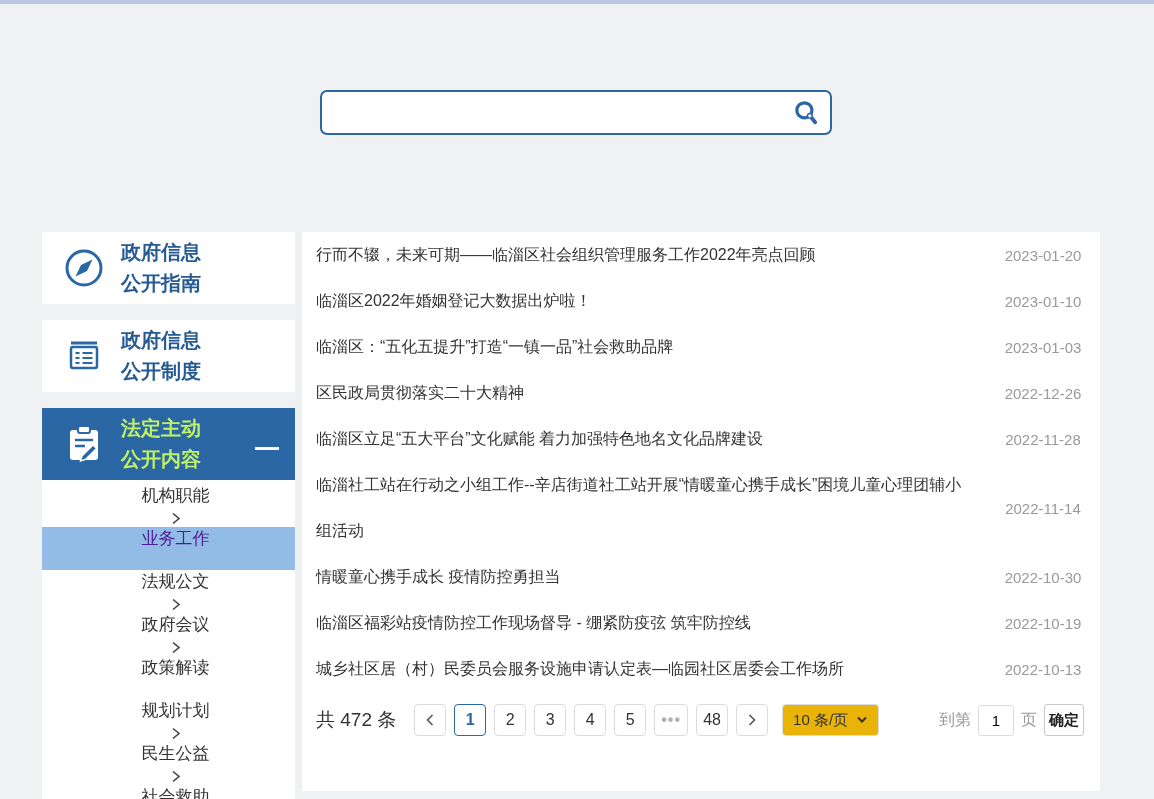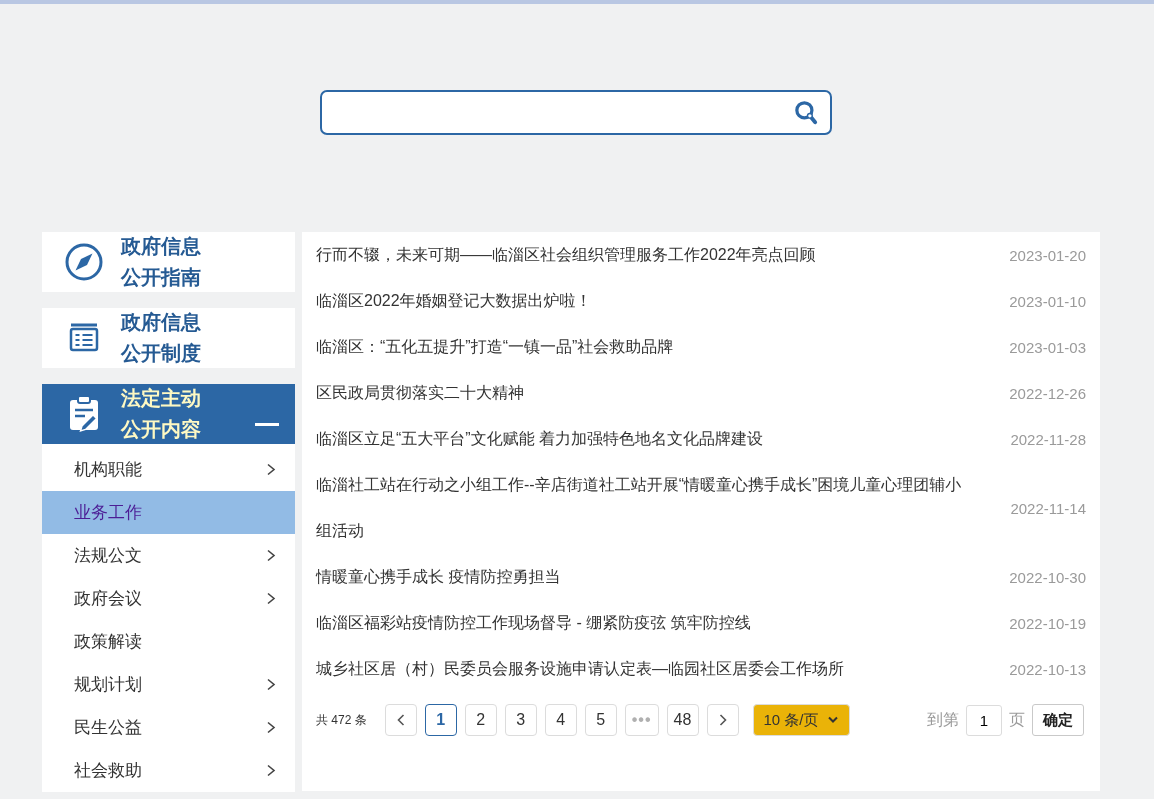--- a/index.html
+++ b/index.html
@@ -23,72 +23,72 @@
   .search-input {
     flex: 1; height: 100%; border: none; outline: none;
     background: transparent; padding: 0 12px; font-size: 16px;
     font-family: "Liberation Sans", sans-serif;
   }
   .search-btn { background: none; border: none; padding: 0 10px 0 0; cursor: pointer; display: flex; align-items: center; }
 
   
   .sidebar { position: absolute; left: 42px; top: 232px; width: 253px; }
   .side-card {
-    background: #fff; height: 60px; margin-bottom: 16px;
+    background: #fff; height: 72px; margin-bottom: 16px;
     display: flex; align-items: center; padding-left: 20px; position: relative;
     cursor: pointer;
   }
   .side-card .icon { flex: 0 0 44px; width: 44px; height: 44px; }
   .card-text { margin-left: 15px; color: #255a93; font-weight: bold; font-size: 20px; line-height: 31px; display: flex; flex-direction: column; }
   .side-card.active { background: #2c67a5; margin-bottom: 0; }
-  .side-card.active .card-text { color: #fef9c3; }
+  .side-card.active .card-text { color: #bef264; }
   .minus { position: absolute; right: 16px; top: 39px; width: 24px; height: 3px; background: #fff; }
 
   .submenu { background: #fff; padding-top: 4px; }
   .menu-item {
     height: 43px; display: flex; align-items: center; justify-content: space-between;
-    padding: 0 18px 0 32px; font-size: 17px; color: #333; cursor: pointer;
+    padding: 0 18px 0 32px; font-size: 17px; color: #333; cursor: pointer; flex-direction: column;
   }
   .menu-item.active { background: #92bbe5; color: #4c1d95; font-weight: normal; }
   .menu-item .chev { flex: 0 0 auto; }
 
   
   .content {
     position: absolute; left: 302px; top: 232px;
     width: 798px; height: 559px;
     background: #fff; padding: 0 14px;
   }
   .row { display: flex; align-items: center; }
   .title { flex: 1; font-size: 16px; color: #333; line-height: 46px; padding-right: 24px; cursor: pointer; }
-  .date { min-width: 86px; text-align: right; color: #9a9a9a; font-size: 15px; }
+  .date { min-width: 86px; text-align: center; color: #9a9a9a; font-size: 15px; }
 
   
   .pagination { display: flex; align-items: center; padding-top: 12px; font-size: 15px; color: #333; }
-  .total { font-size: 12px; margin-right: 14px; color: #333; }
+  .total { font-size: 19px; margin-right: 14px; color: #333; }
   .pg-btn {
     min-width: 32px; height: 32px; margin: 0 4px; background: #fff;
     border: 1px solid #dcdcdc; border-radius: 4px;
     display: inline-flex; align-items: center; justify-content: center;
     font-size: 16px; color: #333; cursor: pointer; font-family: "Liberation Sans", sans-serif;
   }
   .pg-btn.active { border-color: #2c67a5; color: #2c67a5; font-weight: bold; }
   .pg-btn.ellipsis { color: #b0b0b0; font-weight: bold; letter-spacing: 1px; }
   .page-size {
     height: 32px; border: 1px solid #dcdcdc; border-radius: 4px; background: #eab308;
     margin-left: 10px; padding: 0 10px; display: flex; align-items: center; gap: 8px;
     font-size: 15px; cursor: pointer;
   }
   .jump { margin-left: auto; display: flex; align-items: center; gap: 7px; margin-right: 2px; }
   .gray { color: #9a9a9a; font-size: 16px; }
   .jump-input {
     width: 36px; height: 31px; border: 1px solid #dcdcdc; border-radius: 3px;
     text-align: center; font-size: 15px; font-family: "Liberation Sans", sans-serif;
   }
   .confirm {
-    height: 32px; padding: 0 10px; border: 1px solid #c9c9c9; border-radius: 3px;
+    height: 32px; padding: 0 4px; border: 1px solid #c9c9c9; border-radius: 3px;
     background: #fff; font-weight: bold; font-size: 15px; color: #222; cursor: pointer;
     font-family: "Liberation Sans", sans-serif;
   }
 </style>
 </head>
 <body>
 
 <div class="top-strip"></div>
 
 <div class="search-wrap">

